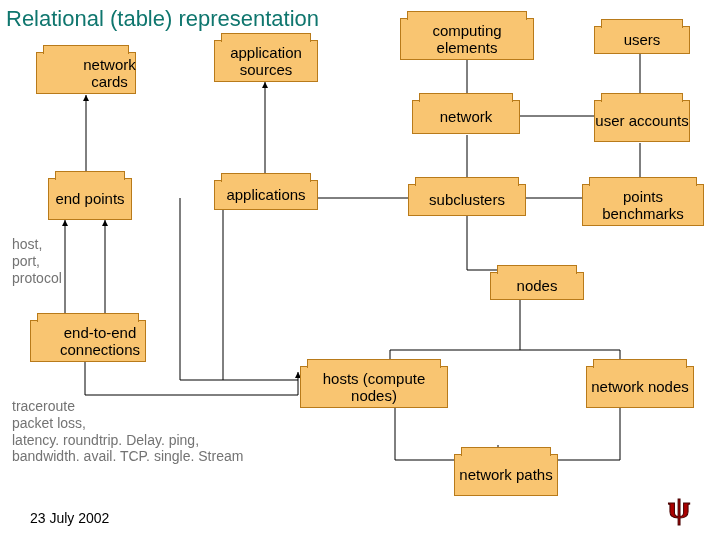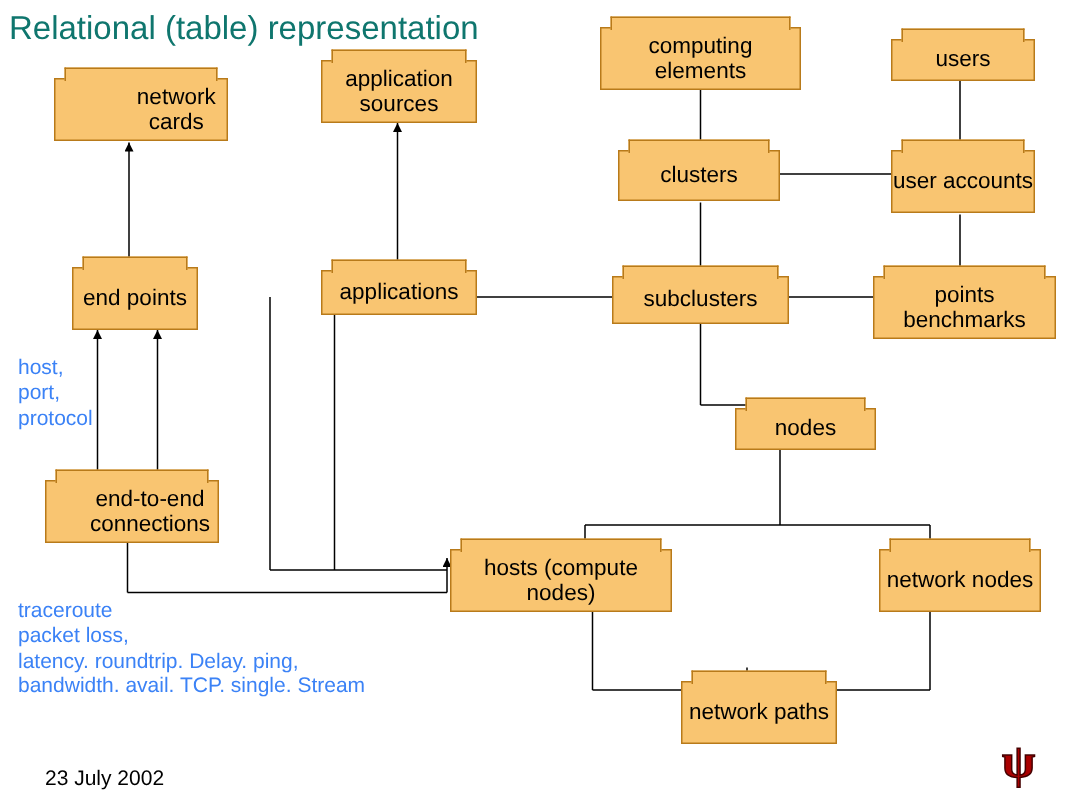--- a/index.html
+++ b/index.html
@@ -1,20 +1,20 @@
 <!DOCTYPE html>
 <html><head>
 <meta charset="utf-8">
 <style>
   * { box-sizing: border-box; margin: 0; padding: 0; }
   body { width: 720px; height: 540px; background: #fff; font-family: Arial, sans-serif; position: relative; overflow: hidden; }
   .title { position: absolute; top: 6px; left: 6px; font-size: 22px; color: #0f766e; }
   .box { position: absolute; background: #f9c571; border: 1px solid #b87a1a; text-align: center; display: flex; align-items: center; justify-content: center; font-size: 15px; line-height: 1.15; color: #000; }
   .box::before { content: ""; position: absolute; top: -8px; left: 6px; right: 6px; height: 8px; background: #f9c571; border: 1px solid #b87a1a; border-bottom: none; }
-  .label { position: absolute; font-size: 14px; color: #3b82f6; line-height: 1.2; }
+  .label { position: absolute; font-size: 14px; color: #737373; line-height: 1.2; }
   .date { position: absolute; left: 30px; bottom: 14px; font-size: 14px; }
   .iu { position: absolute; right: 30px; bottom: 14px; color: #a00; font-weight: bold; font-size: 32px; font-family: Georgia, serif; -webkit-text-stroke: 1px #400; }
   svg.lines { position: absolute; top: 0; left: 0; width: 720px; height: 540px; pointer-events: none; }
   .arrow { marker-end: url(#ah); }
 </style>
 </head>
 <body>
 
 <div class="title">Relational (table) representation</div>
 
@@ -62,28 +62,28 @@
 
   <line x1="640" y1="143" x2="640" y2="180" stroke="#000"></line>
 
   <line x1="520" y1="116" x2="594" y2="116" stroke="#000"></line>
 
   <line x1="525" y1="198" x2="582" y2="198" stroke="#000"></line>
 
   <line x1="316" y1="198" x2="408" y2="198" stroke="#000"></line>
 </svg>
 
-<div class="box" style="left:36px; top:52px; width:116px; height:42px;padding-left:47px;">network
+<div class="box" style="left:36px; top:52px; width:100px; height:42px;padding-left:47px;">network
 cards</div>
 <div class="box" style="left:214px; top:40px; width:104px; height:42px;">application
 sources</div>
 <div class="box" style="left:400px; top:18px; width:134px; height:42px;">computing
 elements</div>
 <div class="box" style="left:594px; top:26px; width:96px; height:28px;">users</div>
-<div class="box" style="left:412px; top:100px; width:108px; height:34px;">clusters</div>
+<div class="box" style="left:412px; top:100px; width:108px; height:34px;">network</div>
 <div class="box" style="left:594px; top:100px; width:96px; height:42px;">user
 accounts</div>
 <div class="box" style="left:48px; top:178px; width:84px; height:42px;">end
 points</div>
 <div class="box" style="left:214px; top:180px; width:104px; height:30px;">applications</div>
 <div class="box" style="left:408px; top:184px; width:118px; height:32px;">subclusters</div>
 <div class="box" style="left:582px; top:184px; width:122px; height:42px;">points
 benchmarks</div>
 <div class="box" style="left:490px; top:272px; width:94px; height:28px;text-align:center;">nodes</div>
 <div class="box" style="left:30px; top:320px; width:116px; height:42px;padding-left:24px;">end-to-end

